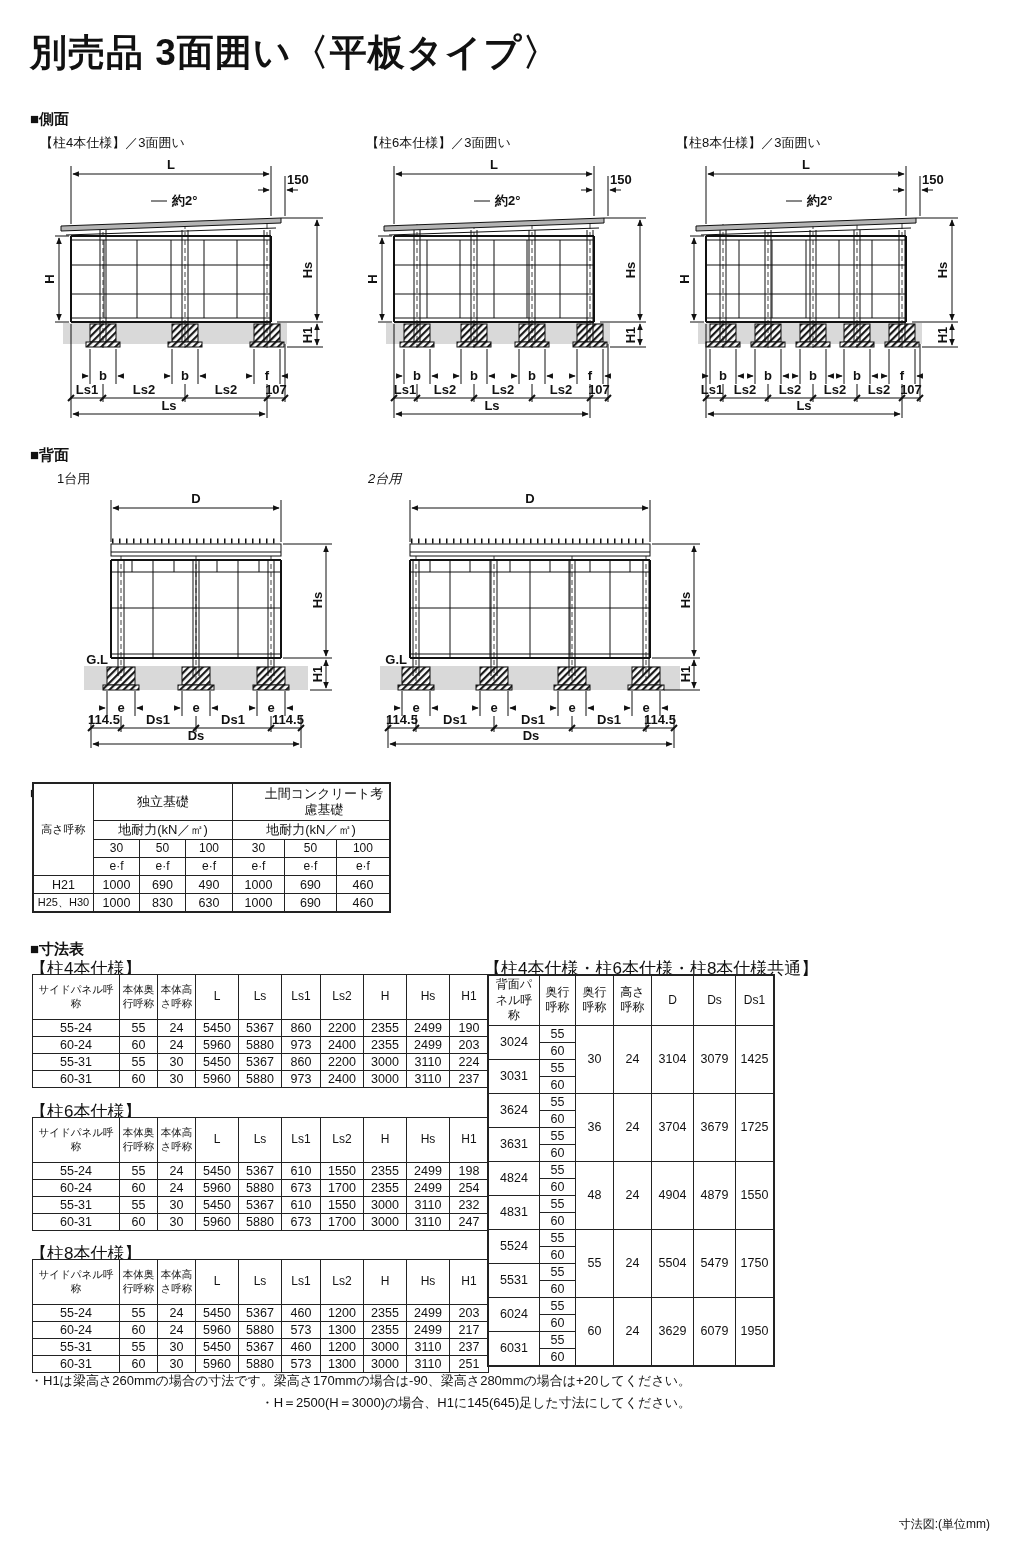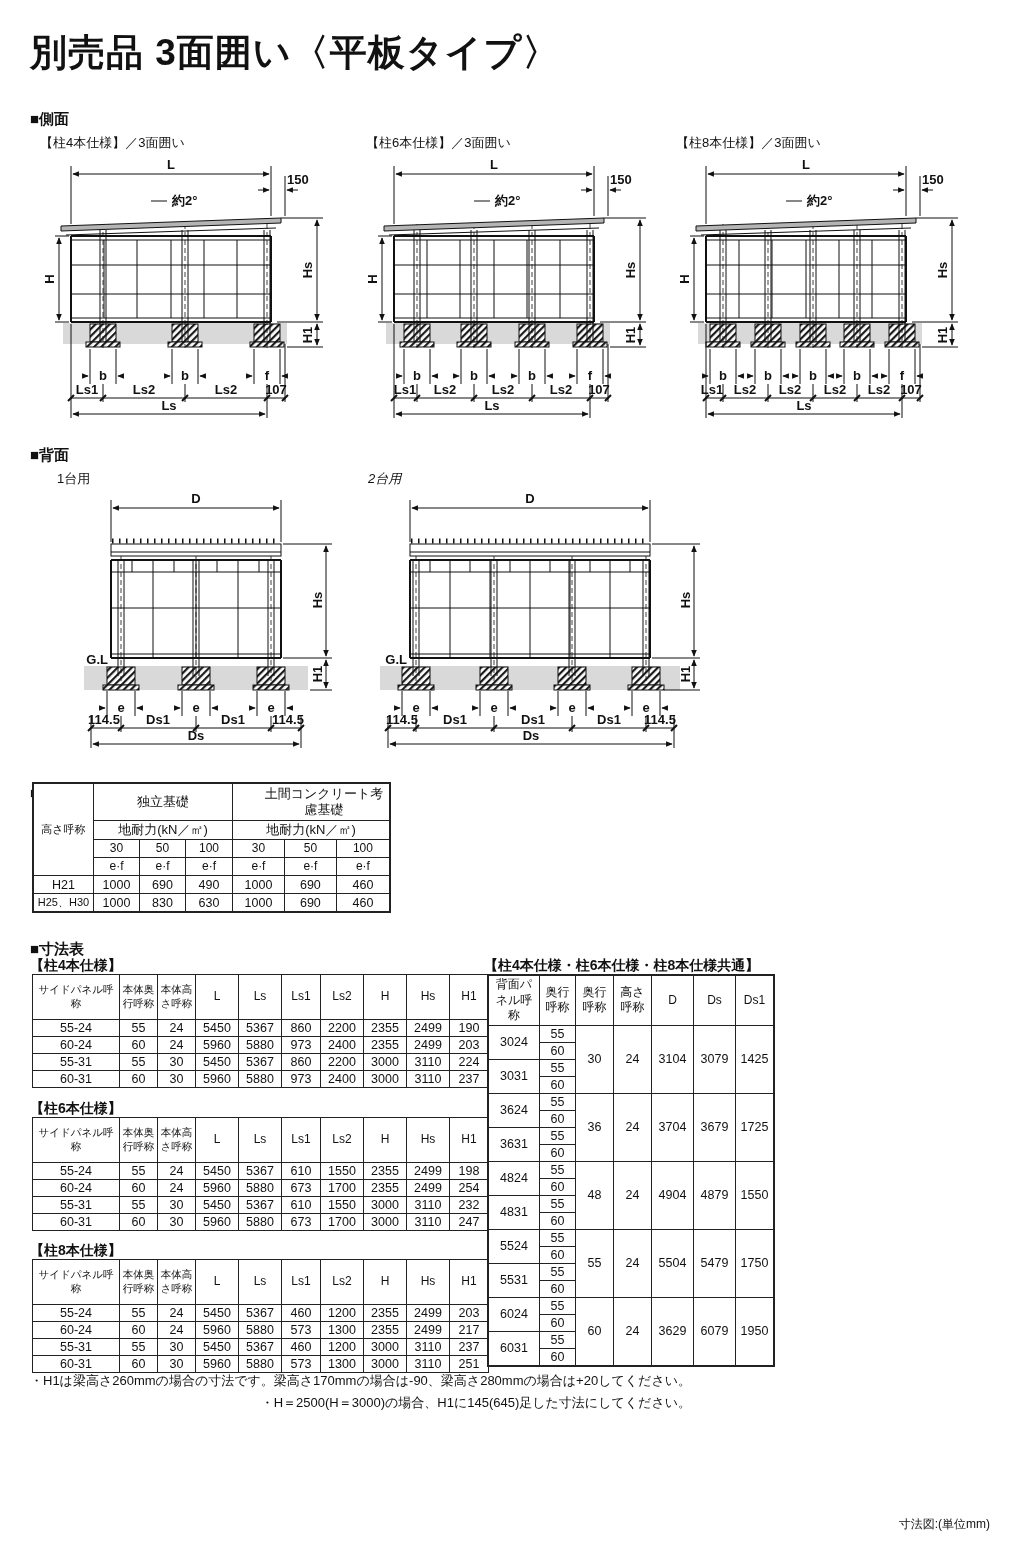--- a/index.html
+++ b/index.html
@@ -2,21 +2,21 @@
 <html><head>
 <meta charset="utf-8">
 <style>
   html,body{margin:0;padding:0;}
   body{width:1012px;height:1550px;position:relative;background:#fff;overflow:hidden;
        font-family:"Liberation Sans","DejaVu Sans",sans-serif;color:#1a1a1a;}
   .abs{position:absolute;}
   .page-title{font-size:37px;font-weight:bold;letter-spacing:1px;color:#111;}
   .sec-head{font-size:15px;font-weight:bold;color:#111;}
   .dia-label{font-size:13px;color:#111;}
-  .sub-label{font-size:14px;font-weight:bold;color:#111;}
+  .sub-label{font-size:17px;font-weight:normal;color:#111;}
   .notes{font-size:13px;line-height:22px;color:#111;text-align:right;}
   .unit-note{font-size:12px;color:#111;}
 
   table{border-collapse:collapse;background:#fff;}
   th,td{border:1px solid #222;text-align:center;vertical-align:middle;
         font-weight:normal;padding:1px 2px;color:#111;}
   .ftable{border:2px solid #222;}
   .ftable th{font-size:13px;line-height:1.25;}
   .ftable td{font-size:12.5px;height:15px;}
   .dtable th{font-size:10.5px;line-height:1.3;}

